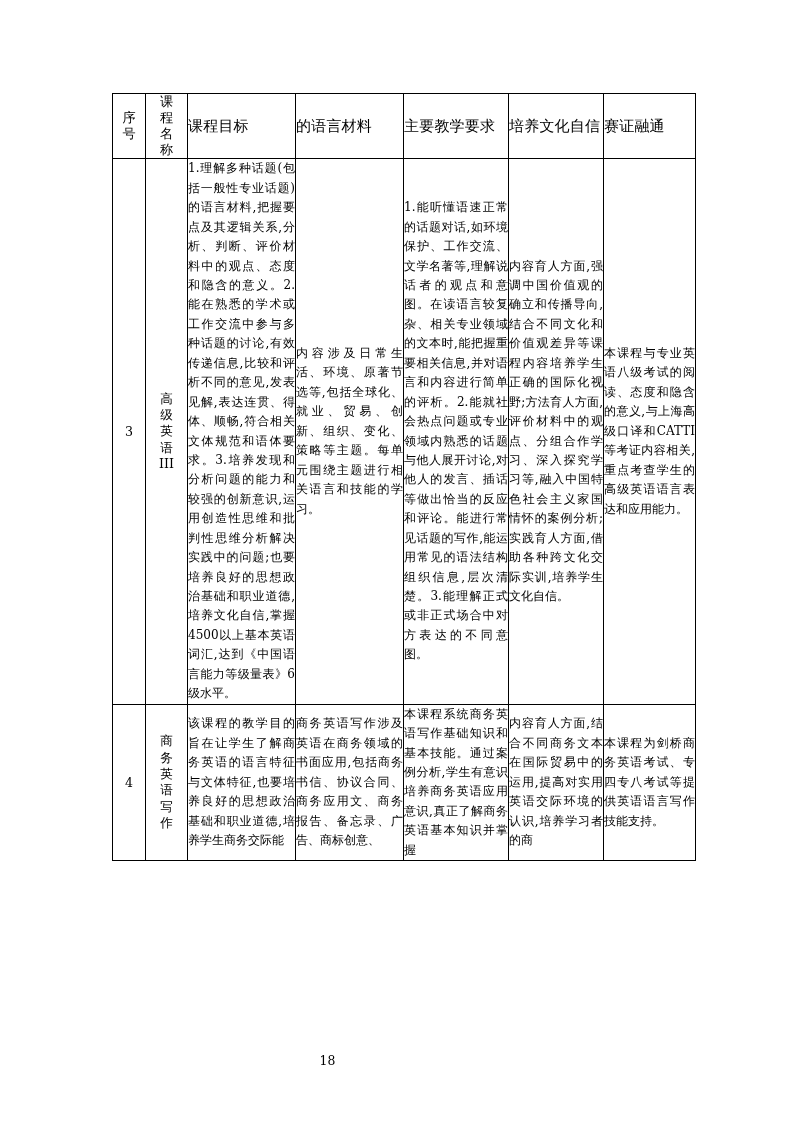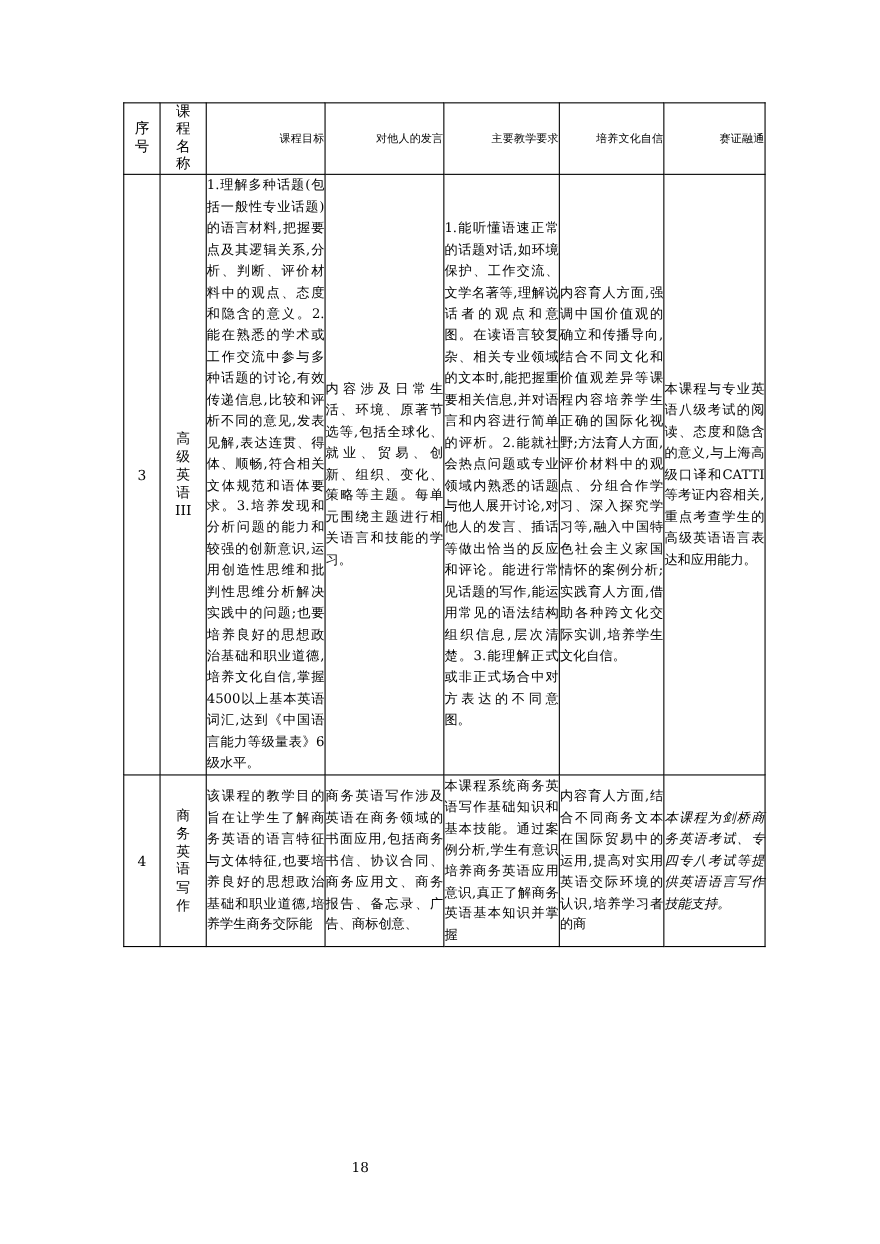--- a/index.html
+++ b/index.html
@@ -43,22 +43,22 @@
   col.c-seq   { width: 33px; }
   col.c-name  { width: 42px; }
   col.c-goal  { width: 108px; }
   col.c-train { width: 108px; }
   col.c-req   { width: 105px; }
   col.c-ideo  { width: 95px; }
   col.c-cert  { width: 92px; }
 
   
   .hdr-cell {
-    text-align: right;
-    font-size: 10px;
+    text-align: left;
+    font-size: 15px;
     line-height: 1.5;
     padding: 4px 2px;
     letter-spacing: 0.2px;
   }
   .hdr-vert {
     text-align: center;
     font-size: 13.2px;
     line-height: 1.22;
     padding: 4px 0;
   }
@@ -84,21 +84,21 @@
   .cell-text {
     font-size: 12px;
     line-height: 1.62;
     text-align: justify;
     text-justify: inter-ideograph;
     padding: 3px 4px 4px 4px;
     vertical-align: top;
     word-break: break-all;
   }
   .cell-text.mid  { vertical-align: middle; }
-  .cell-text.last { vertical-align: middle; font-style: italic; }
+  .cell-text.last { vertical-align: middle; }
 
   .pagenum {
     position: absolute;
     left: 0;
     top: 1053px;
     width: 655px;
     text-align: center;
     font-size: 12.4px;
     font-family: "DejaVu Serif", "Liberation Serif", serif;
   }
@@ -124,21 +124,21 @@
           <span class="v">序</span>
           <span class="v">号</span>
         </th>
         <th class="hdr-vert">
           <span class="v">课</span>
           <span class="v">程</span>
           <span class="v">名</span>
           <span class="v">称</span>
         </th>
         <th class="hdr-cell">课程目标</th>
-        <th class="hdr-cell">对他人的发言</th>
+        <th class="hdr-cell">的语言材料</th>
         <th class="hdr-cell">主要教学要求</th>
         <th class="hdr-cell">培养文化自信</th>
         <th class="hdr-cell">赛证融通</th>
       </tr>
     </thead>
     <tbody>
       <tr>
         <td class="cell-seq">3</td>
         <td class="cell-name">
           <span class="v">高</span>

